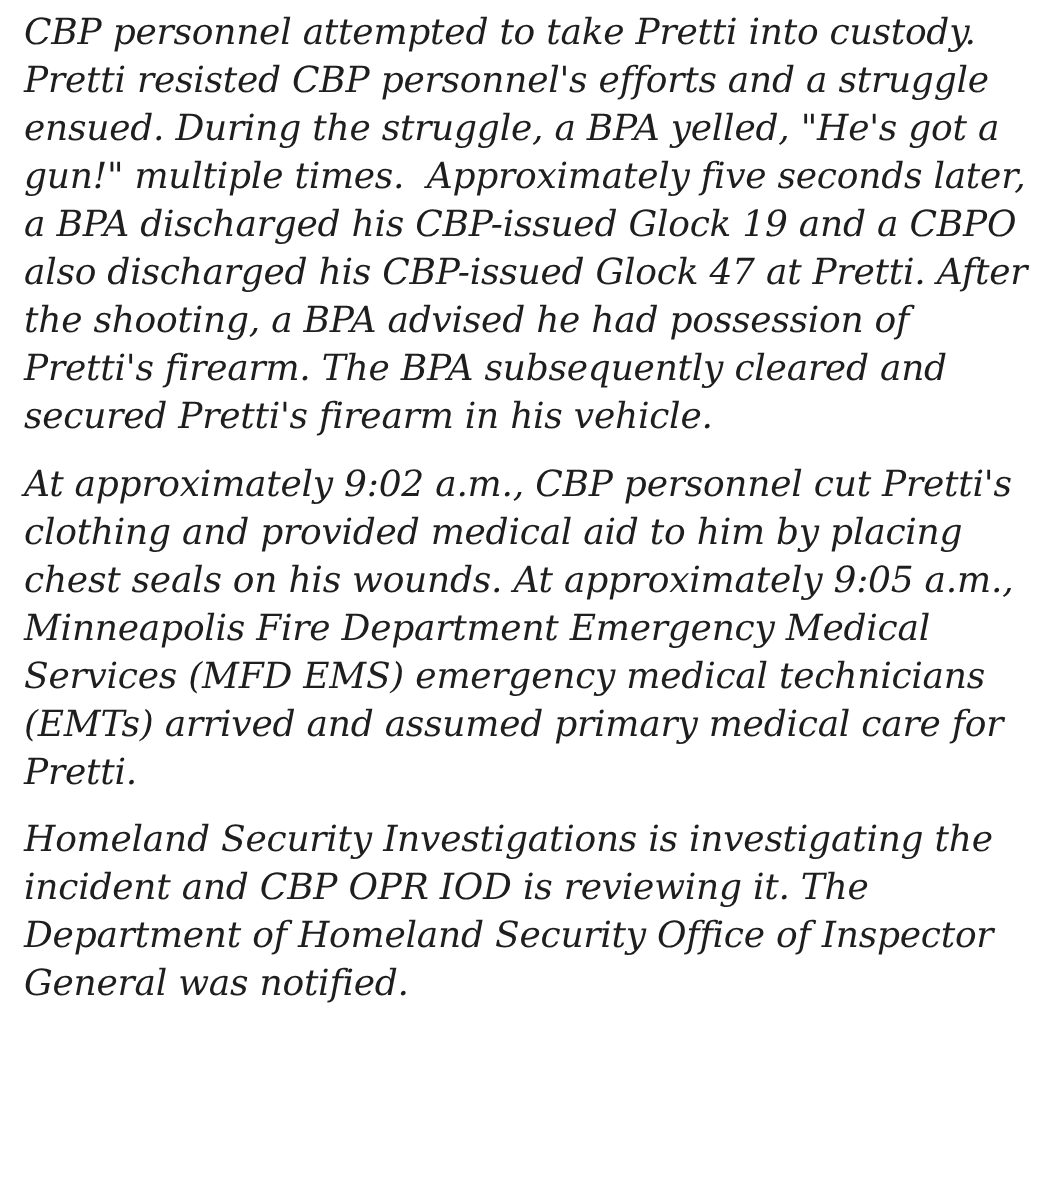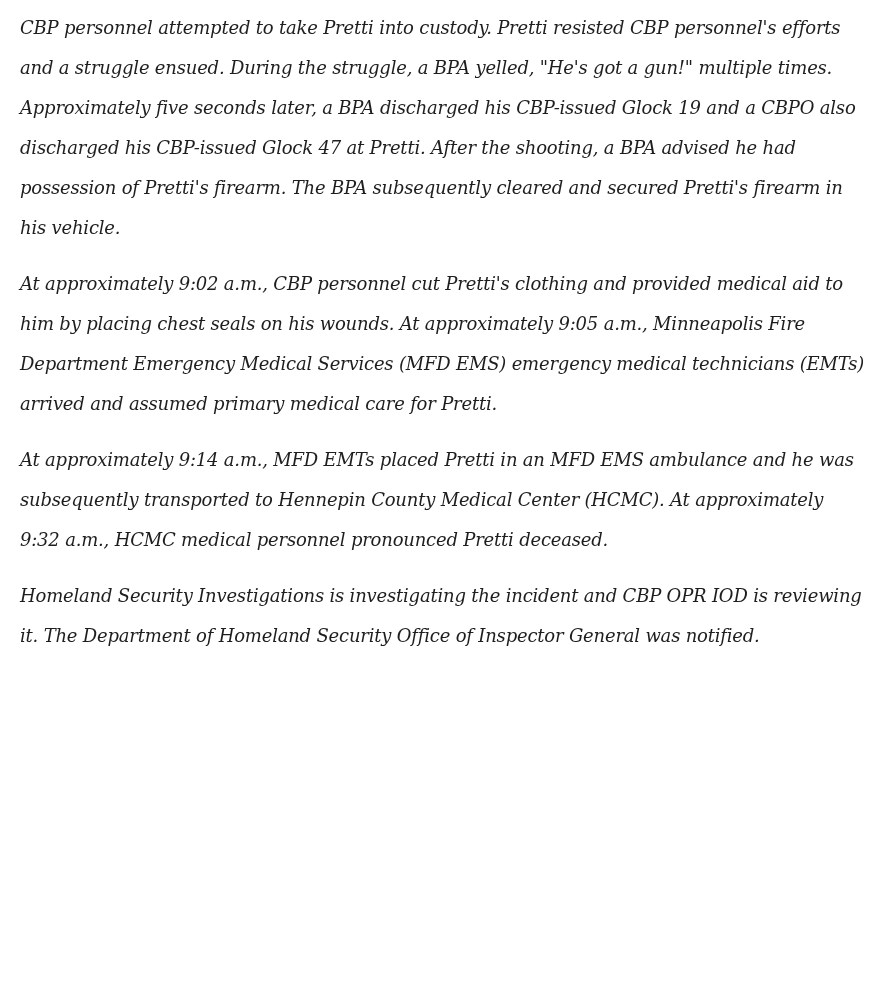--- a/index.html
+++ b/index.html
@@ -16,34 +16,33 @@
     box-sizing: border-box;
     width: 880px;
     height: 998px;
     padding: 8px 14px 0 20px;
   }
   .para {
     margin: 0 0 16px 0;
     font-family: "DejaVu Serif", serif;
     font-style: italic;
     font-weight: 400;
-    font-size: 18px;
+    font-size: 30px;
     line-height: 40px;
     letter-spacing: -0.2px;
     color: #1e1e1e;
     white-space: pre-wrap; 
     text-align: left;
   }
   .para:last-child {
     margin-bottom: 0;
   }
 </style>
 </head>
 <body>
 
 <article class="doc">
   <div>
       <p class="para">CBP personnel attempted to take Pretti into custody. Pretti resisted CBP personnel's efforts and a struggle ensued. During the struggle, a BPA yelled, "He's got a gun!" multiple times.  Approximately five seconds later, a BPA discharged his CBP-issued Glock 19 and a CBPO also discharged his CBP-issued Glock 47 at Pretti. After the shooting, a BPA advised he had possession of Pretti's firearm. The BPA subsequently cleared and secured Pretti's firearm in his vehicle.</p>
       <p class="para">At approximately 9:02 a.m., CBP personnel cut Pretti's clothing and provided medical aid to him by placing chest seals on his wounds. At approximately 9:05 a.m., Minneapolis Fire Department Emergency Medical Services (MFD EMS) emergency medical technicians (EMTs) arrived and assumed primary medical care for Pretti.</p>
-      <p class="para">At approximately 9:14 a.m., MFD EMTs placed Pretti in an MFD EMS ambulance and he was subsequently transported to Hennepin County Medical Center (HCMC). At approximately 9:32 a.m., HCMC medical personnel pronounced Pretti deceased.</p>
       <p class="para">Homeland Security Investigations is investigating the incident and CBP OPR IOD is reviewing it. The Department of Homeland Security Office of Inspector General was notified.</p>
     </div>
 </article>
 
 </body></html>

